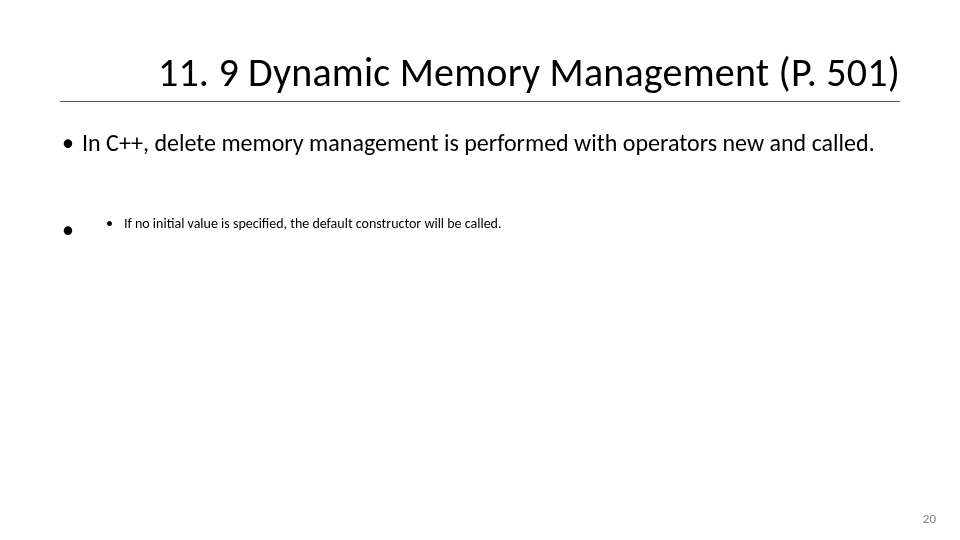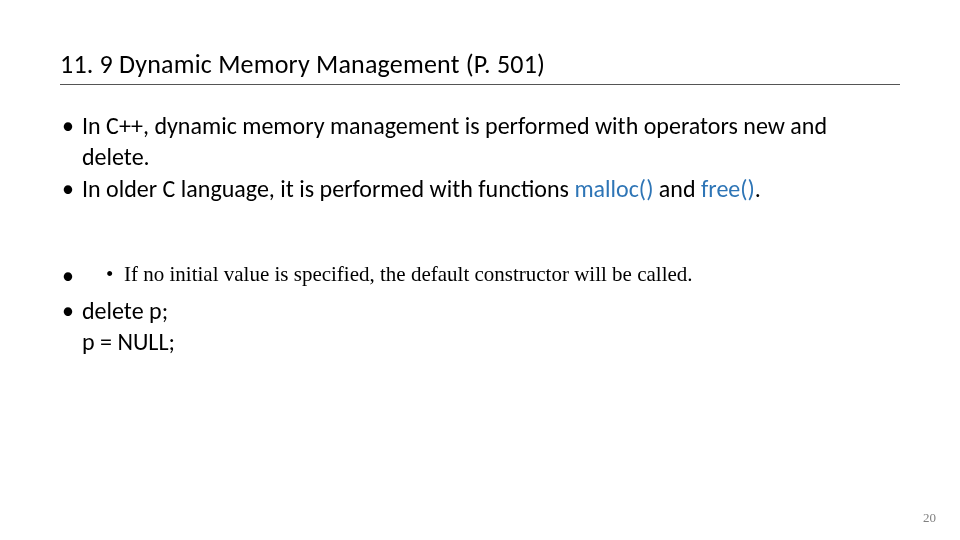--- a/index.html
+++ b/index.html
@@ -14,26 +14,27 @@
     position: relative;
   }
   .slide {
     position: relative;
     width: 960px;
     height: 540px;
     box-sizing: border-box;
     padding: 48px 60px 0 60px;
   }
   h1.title {
-    font-size: 26px;
+    font-size: 40px;
     font-weight: 400;
     margin: 0 0 6px 0;
     padding-bottom: 4px;
     border-bottom: 1px solid #555;
     letter-spacing: 0.2px;
+    text-align: right;
   }
   ul.bullets {
     list-style: none;
     margin: 26px 0 0 0;
     padding: 0;
     font-size: 24px;
     line-height: 1.28;
   }
   ul.bullets > li {
     position: relative;
@@ -43,80 +44,71 @@
   ul.bullets > li::before {
     content: "•";
     position: absolute;
     left: 2px;
     top: 0;
   }
   ul.sub {
     list-style: none;
     margin: 2px 0 8px 0;
     padding: 0;
-    font-size: 21px;
-    font-family: Liberation Serif, serif;
+    font-size: 14px;
   }
   ul.sub > li {
     position: relative;
     padding-left: 42px;
   }
   ul.sub > li::before {
     content: "•";
     position: absolute;
     left: 24px;
     top: 0;
   }
   .u { }
   .link { color: #2e75b6; }
   .gap { height: 28px; }
   .pagenum {
     position: absolute;
     right: 24px;
     bottom: 14px;
     font-size: 13px;
     color: #808080;
-    font-family: Liberation Serif, serif;
   }
   .cont { display: block; padding-left: 0; }
 </style>
 </head>
 <body>
 
 <div class="slide">
 
   <h1 class="title">11. 9 Dynamic Memory Management (P. 501)</h1>
 
   <ul class="bullets">
 
     <li>
-      <span>In C++, dynamic memory management is performed with operators </span><span class="u">new</span><span> and </span><span class="u">delete</span><span>.</span>
+      <span>In C++, delete memory management is performed with operators </span><span class="u">new</span><span> and </span><span class="u">called</span><span>.</span>
     </li>
 
-    <li>
-      <span>In older C language, it is performed with functions </span><span class="link">malloc()</span><span> and </span><span class="link">free()</span><span>.</span>
-    </li>
 
   </ul>
 
   <div class="gap"></div>
 
   <ul class="bullets">
 
 
     <li>
       <ul class="sub">
         <li>
           <span>If no initial value is specified, the default constructor will be called.</span>
         </li>
       </ul>
     </li>
 
-    <li>
-      <span>delete p;</span>
-      <span class="cont">p = NULL;</span>
-    </li>
 
   </ul>
 
   <div class="pagenum">20</div>
 
 </div>
 
 </body></html>

